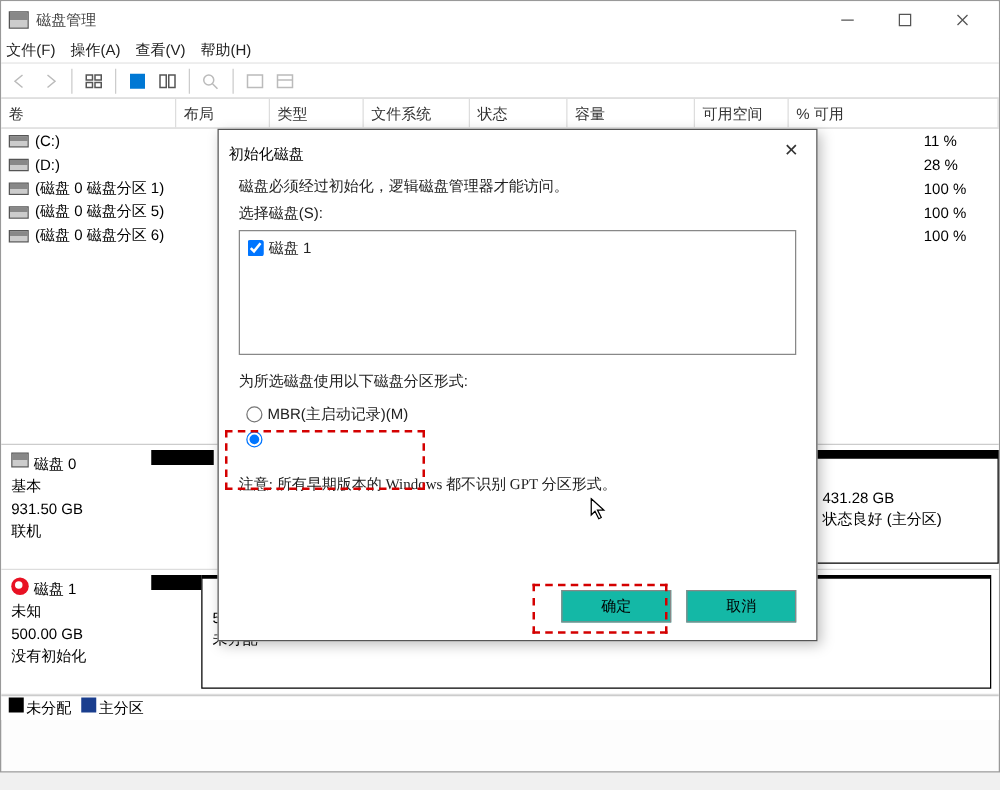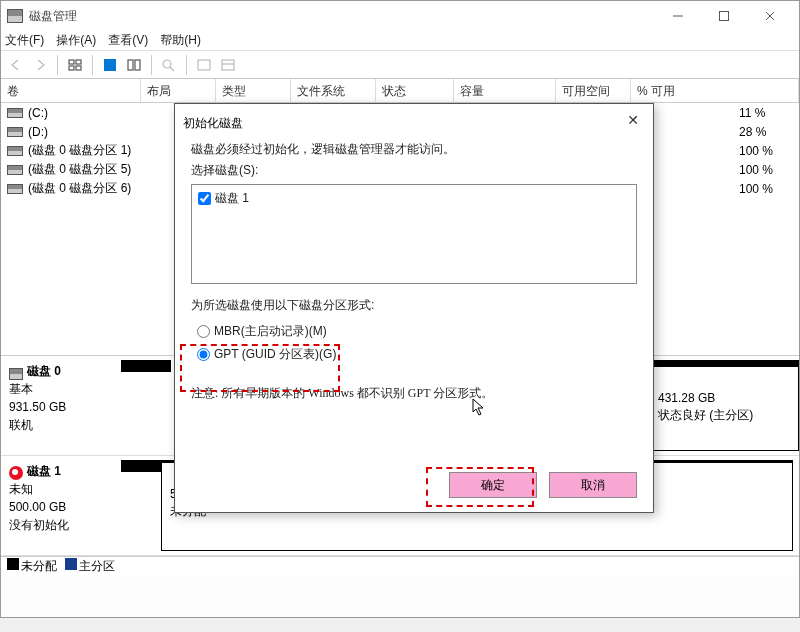--- a/index.html
+++ b/index.html
@@ -38,21 +38,21 @@
 .volume-list { background: #fff; }
 .vol-row { height: 19px; display: flex; align-items: center; }
 .vol-row .vl-icon { width: 16px; height: 10px; background: linear-gradient(#888 0 50%, #ccc 50% 100%); border: 1px solid #555; margin: 0 5px 0 6px; flex-shrink: 0; }
 .vol-row .vl-name { width: 115px; }
 .vl-fill { flex: 1; }
 .vl-pct { width: 60px; }
 
 .disk-pane { background: #fff; border-top: 1px solid #ccc; }
 .disk-row { display: flex; border-bottom: 1px solid #ddd; }
 .disk-info { width: 120px; padding: 6px 8px; line-height: 1.5; }
-.disk-info .dtitle { font-weight: bold; display: flex; align-items: flex-end; gap: 4px; }
+.disk-info .dtitle { font-weight: normal; display: flex; align-items: flex-start; gap: 4px; }
 .disk-info .dgray-ico { width: 14px; height: 12px; background: linear-gradient(#888 0 50%, #ccc 50% 100%); border: 1px solid #555; display: inline-block; }
 .disk-info .dred-ico { width: 14px; height: 14px; border-radius: 50%; background: #e81123; display: inline-block; position: relative; }
 .disk-info .dred-ico::after { content: ""; position: absolute; left: 3px; top: 3px; width: 6px; height: 6px; background: #fff; border-radius: 50%; }
 .disk-parts { flex: 1; display: flex; padding: 0; }
 .part-block { padding: 6px 8px; line-height: 1.4; border: 1px solid #000; margin: 4px 0 4px 0; }
 .part-block.primary { border-top: 7px solid #000000; }
 .part-block.unalloc { border-top: 3px solid #000; }
 
 .legend { height: 20px; border-top: 1px solid #ccc; background: #fff; display: flex; align-items: center; padding: 0 6px; gap: 8px; }
 .legend .sw { width: 12px; height: 12px; display: inline-block; margin-right: 2px; }
@@ -62,21 +62,21 @@
 
 .dialog { position: absolute; left: 174px; top: 103px; width: 480px; height: 410px; background: #fff; border: 1px solid #555; box-shadow: 3px 3px 10px rgba(0,0,0,.25); }
 .dlg-title { height: 28px; display: flex; align-items: flex-end; padding: 0 8px; }
 .dlg-close { margin-left: auto; width: 24px; height: 24px; display: flex; align-items: center; justify-content: center; color: #333; font-size: 14px; }
 .dlg-body { padding: 8px 16px; line-height: 1.6; color: #222; }
 .disk-select { border: 1px solid #888; background: #fff; height: 100px; margin: 4px 0 12px 0; padding: 4px 6px; }
 .disk-select label { display: flex; align-items: center; gap: 4px; }
 .radio-group { padding: 4px 0 4px 6px; }
 .radio-group label { display: flex; align-items: center; gap: 4px; padding: 2px 0; }
 .dlg-btns { position: absolute; bottom: 14px; right: 16px; display: flex; gap: 12px; }
-.dlg-btn { width: 88px; height: 26px; background: #f9a8d4; border: 1px solid #888; display: flex; align-items: center; justify-content: center; }
+.dlg-btn { width: 88px; height: 26px; background: #14b8a6; border: 1px solid #888; display: flex; align-items: center; justify-content: center; }
 
 .red-dashed { border: 2px dashed #d40000; position: absolute; pointer-events: none; }
 
 .cursor { position: absolute; left: 472px; top: 398px; width: 14px; height: 18px; }
 .cursor svg { stroke: #000; fill: #fff; stroke-width: 1; }
 
 input[type=checkbox], input[type=radio] { margin: 0; }
 </style>
 </head>
 <body>
@@ -280,21 +280,20 @@
       </label>
     </div>
     <div>为所选磁盘使用以下磁盘分区形式:</div>
     <div class="radio-group">
       <label>
         <input type="radio" name="ps" style="">
         <span>MBR(主启动记录)(M)</span>
       </label>
       <label>
         <input type="radio" name="ps" checked="" style="">
-        <span>GPT (GUID 分区表)(G)</span>
       </label>
     </div>
     <div style="margin-top:14px;font-family:Liberation Serif, serif;">注意: 所有早期版本的 Windows 都不识别 GPT 分区形式。</div>
   </div>
   <div class="dlg-btns">
     <div class="dlg-btn">确定</div>
     <div class="dlg-btn">取消</div>
   </div>
 </div>
 

